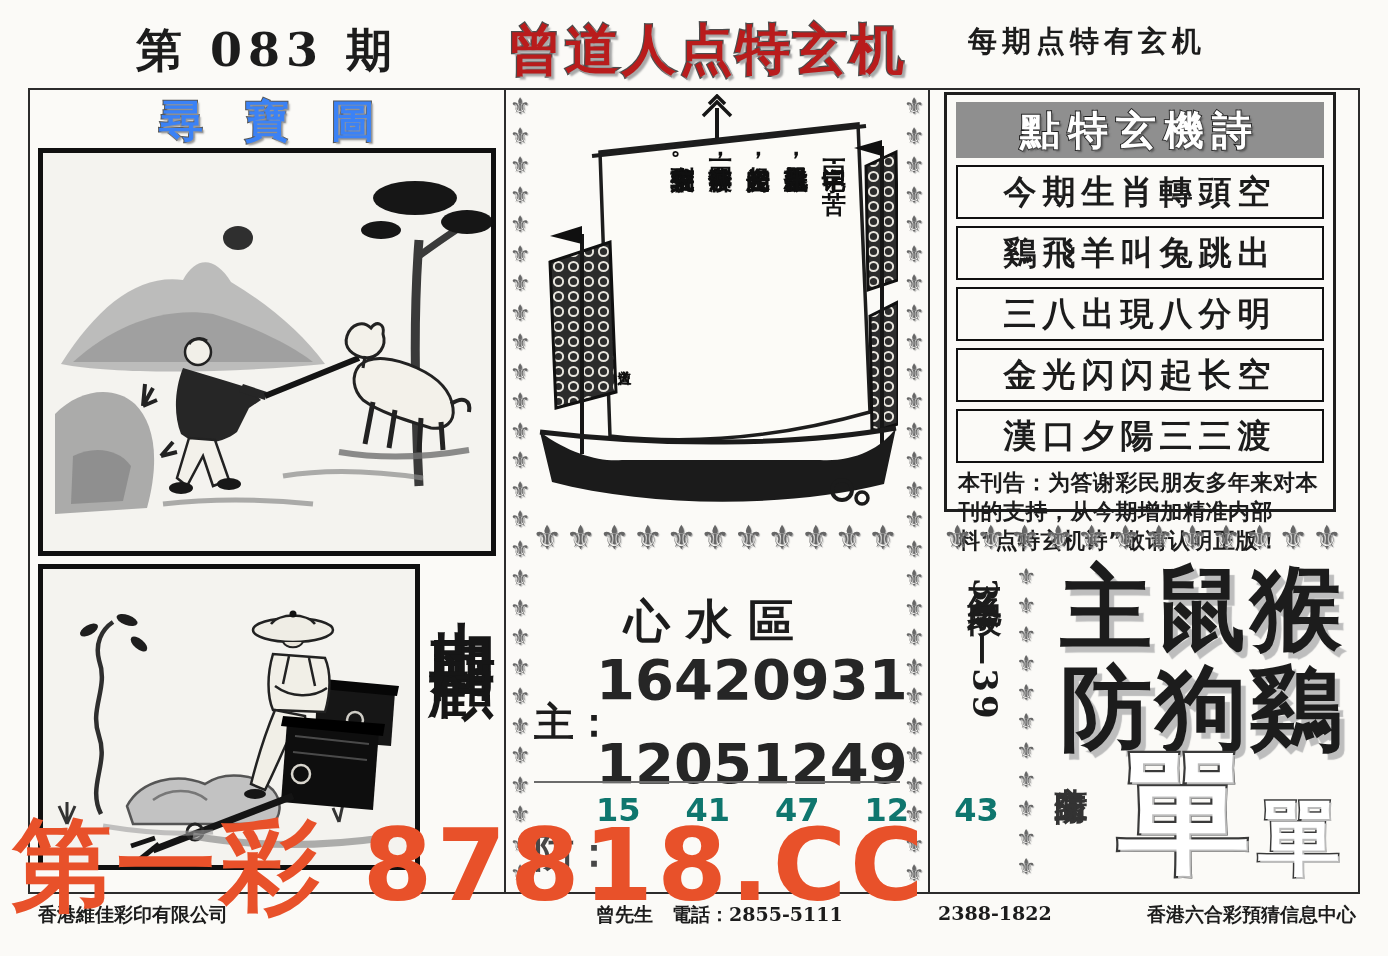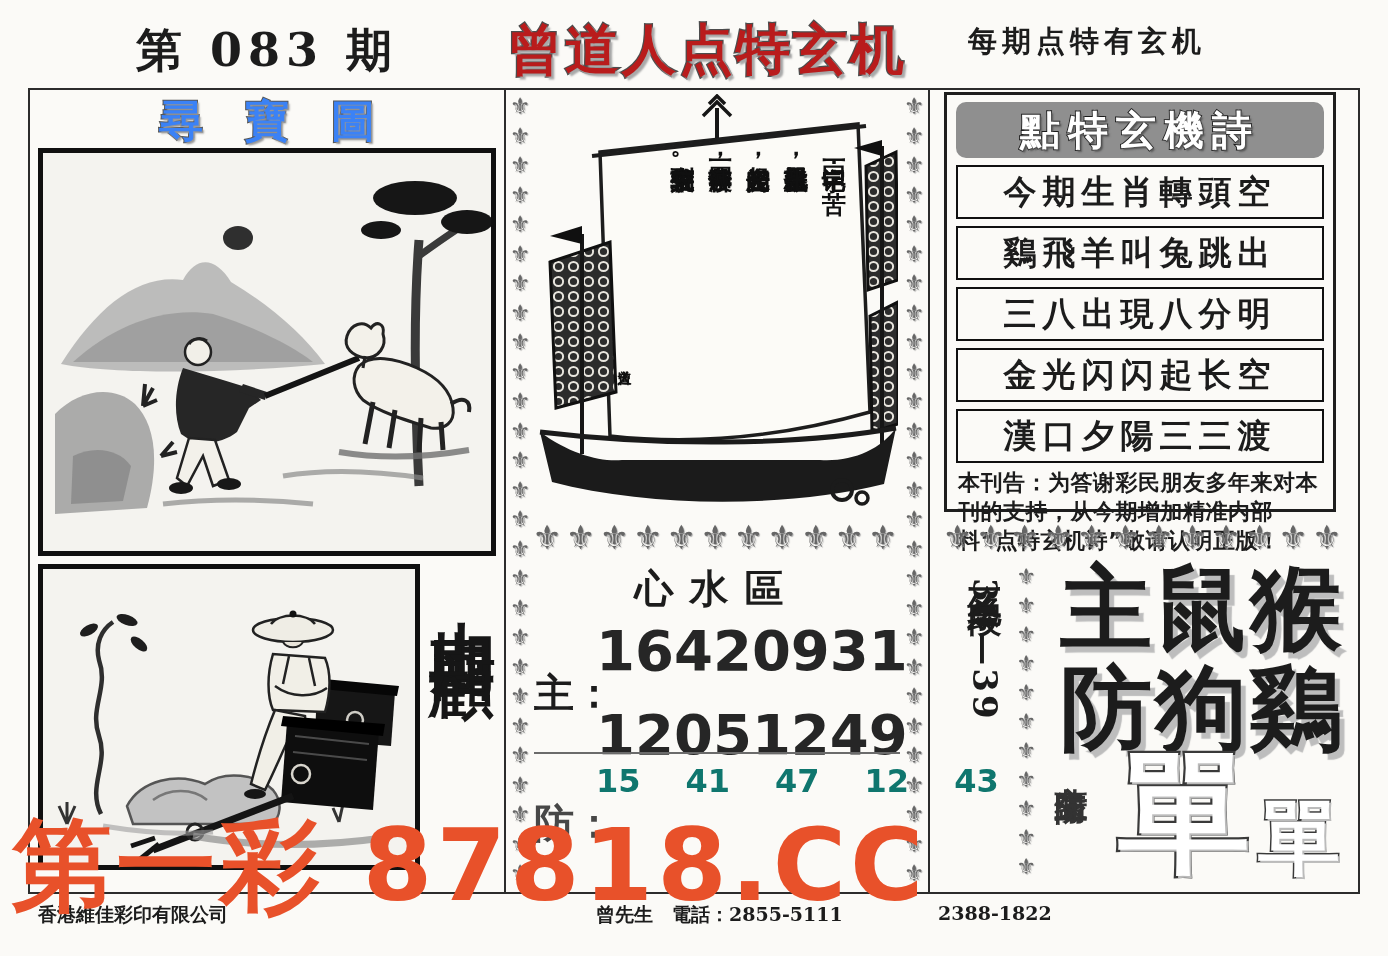--- a/index.html
+++ b/index.html
@@ -46,37 +46,37 @@
 
   
   .boat-area{position:absolute;left:30px;top:4px;width:362px;height:424px;}
   .sail-text{position:absolute;right:46px;top:54px;width:206px;height:294px;writing-mode:vertical-rl;
              font-size:24px;font-weight:700;line-height:1.58;color:#101010;}
   .sail-sig{position:absolute;left:80px;top:266px;writing-mode:vertical-rl;font-size:14px;
             font-weight:700;color:#101010;}
 
   
   .numbers{position:absolute;left:28px;right:28px;top:472px;bottom:0;}
-  .hx-title{text-align:center;font-size:39px;font-weight:900;letter-spacing:16px;height:52px;}
+  .hx-title{text-align:center;font-size:46px;font-weight:900;letter-spacing:16px;height:52px;margin-top:29px;}
   .num-main{position:relative;height:138px;}
   .num-guard{position:relative;border-top:2px solid #6b6b6b;height:140px;color:#474747;}
   .num-label{position:absolute;left:0;font-size:40px;font-weight:700;}
   .num-label.m{top:52px;}  .num-label.g{top:42px;}
   .num-row{position:absolute;left:62px;right:2px;display:flex;justify-content:space-between;
            font-size:56px;font-weight:600;color:#262626;}
   .num-row.m1{top:4px;}  .num-row.m2{top:88px;}
   .num-row.g1,.num-row.g2{font-size:32px;color:#0f766e;gap:45px;}
   .num-row.g1{top:8px;}  .num-row.g2{top:86px;}
 
   
   .poem-box{position:absolute;left:14px;top:2px;width:392px;height:420px;border:3px solid #1e1e1e;
             box-sizing:border-box;background:#fbfaf7;}
   .poem-header{margin:7px 9px 0;height:56px;background:#8f8f8f;display:flex;align-items:center;
                justify-content:center;font-size:40px;font-weight:900;letter-spacing:8px;color:#fff;
-               -webkit-text-stroke:1.8px #1a1a1a;paint-order:stroke;text-shadow:2px 2px 2px #555;border-radius:10px;}
+               -webkit-text-stroke:1.8px #1a1a1a;paint-order:stroke;text-shadow:2px 2px 2px #555;}
   .poem-line{margin:7px 9px 0;height:50px;border:2.5px solid #101010;display:flex;align-items:center;
              justify-content:center;font-size:33px;font-weight:700;letter-spacing:6px;}
   .notice{margin:5px 11px;font-size:22px;font-weight:700;line-height:1.32;letter-spacing:.5px;}
 
   
   .right-bottom{position:absolute;left:0;right:0;top:472px;bottom:0;display:flex;}
   .kill-zone{flex:0 0 66px;margin-left:12px;writing-mode:vertical-rl;font-size:34px;font-weight:600;
              letter-spacing:3px;padding-top:4px;}
   .zodiac{flex:1;position:relative;}
   .zrow{position:absolute;left:16px;right:16px;display:flex;justify-content:space-between;
@@ -302,17 +302,18 @@
           <div class="dan-small serif">單</div>
         </div>
       </div>
     </div>
   </div>
 
   <div class="footer serif">
     <span class="f-company">香港維佳彩印有限公司</span>
     <span class="f-contact">曾先生　電話：2855-5111</span>
     <span class="f-phone2">2388-1822</span>
+    <span class="f-center">香港六合彩預猜信息中心</span>
   </div>
 
   <div class="watermark">第一彩 87818.CC</div>
 
 </div>
 
 </body></html>

